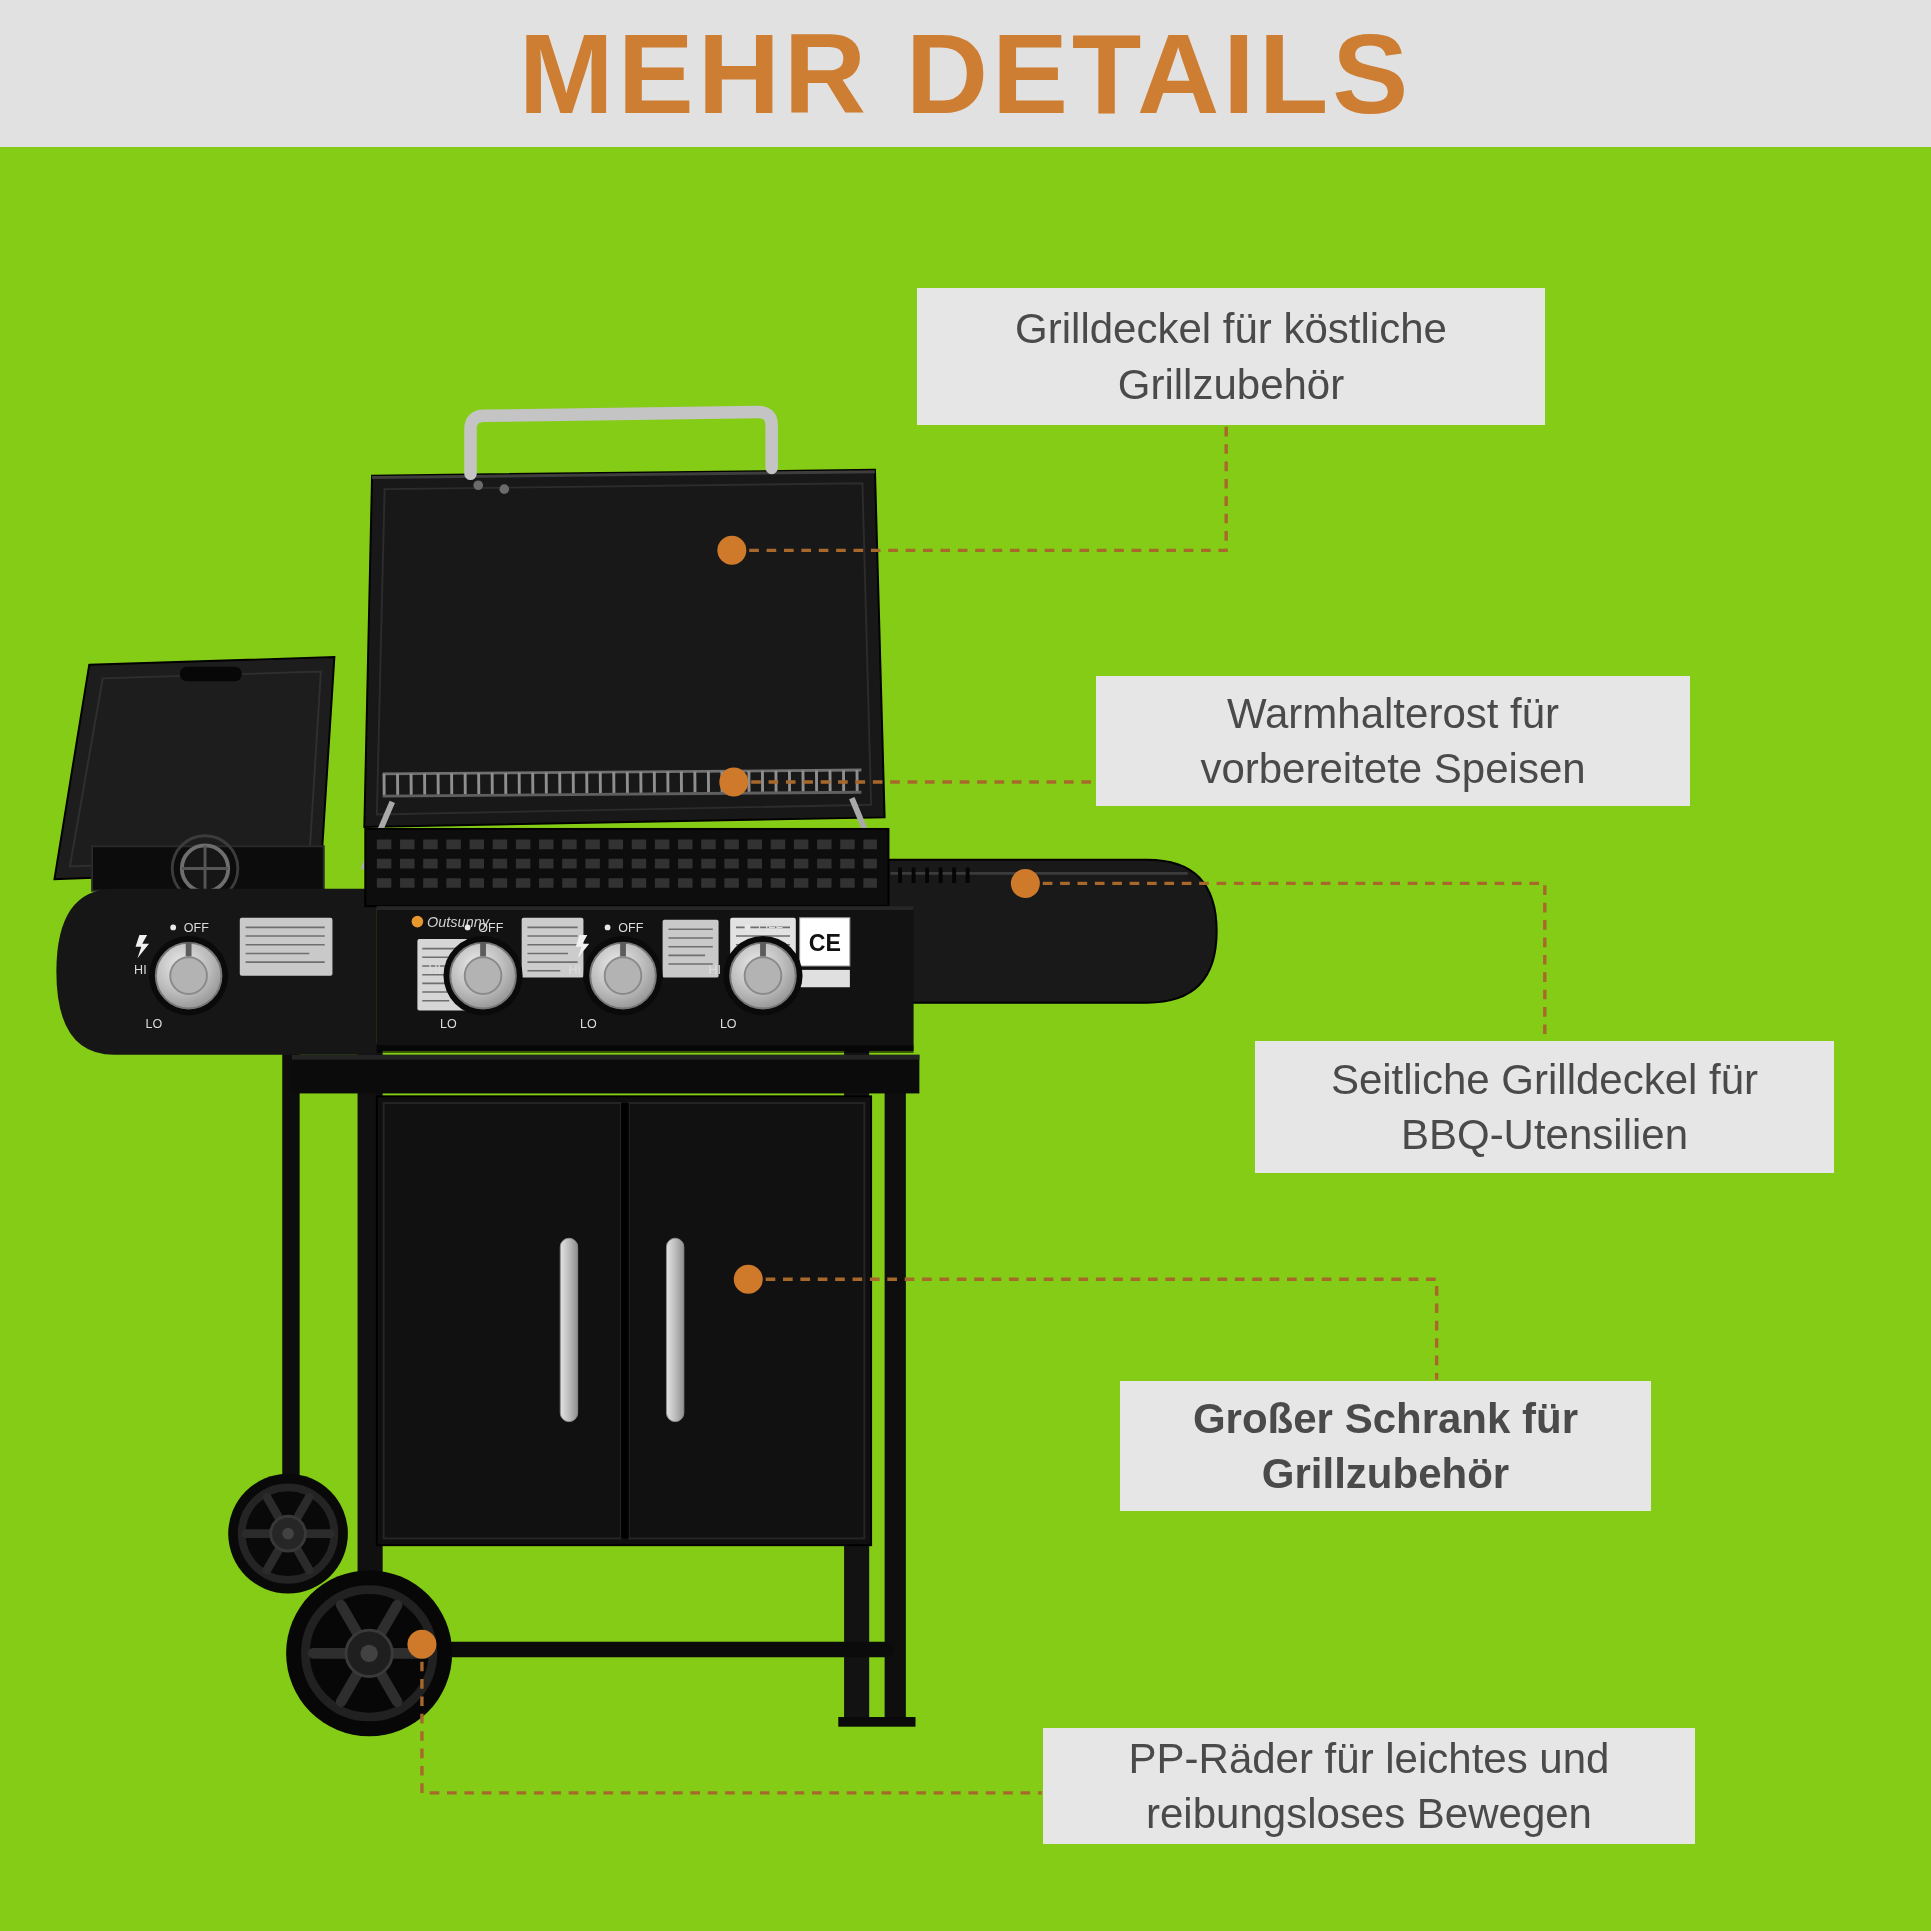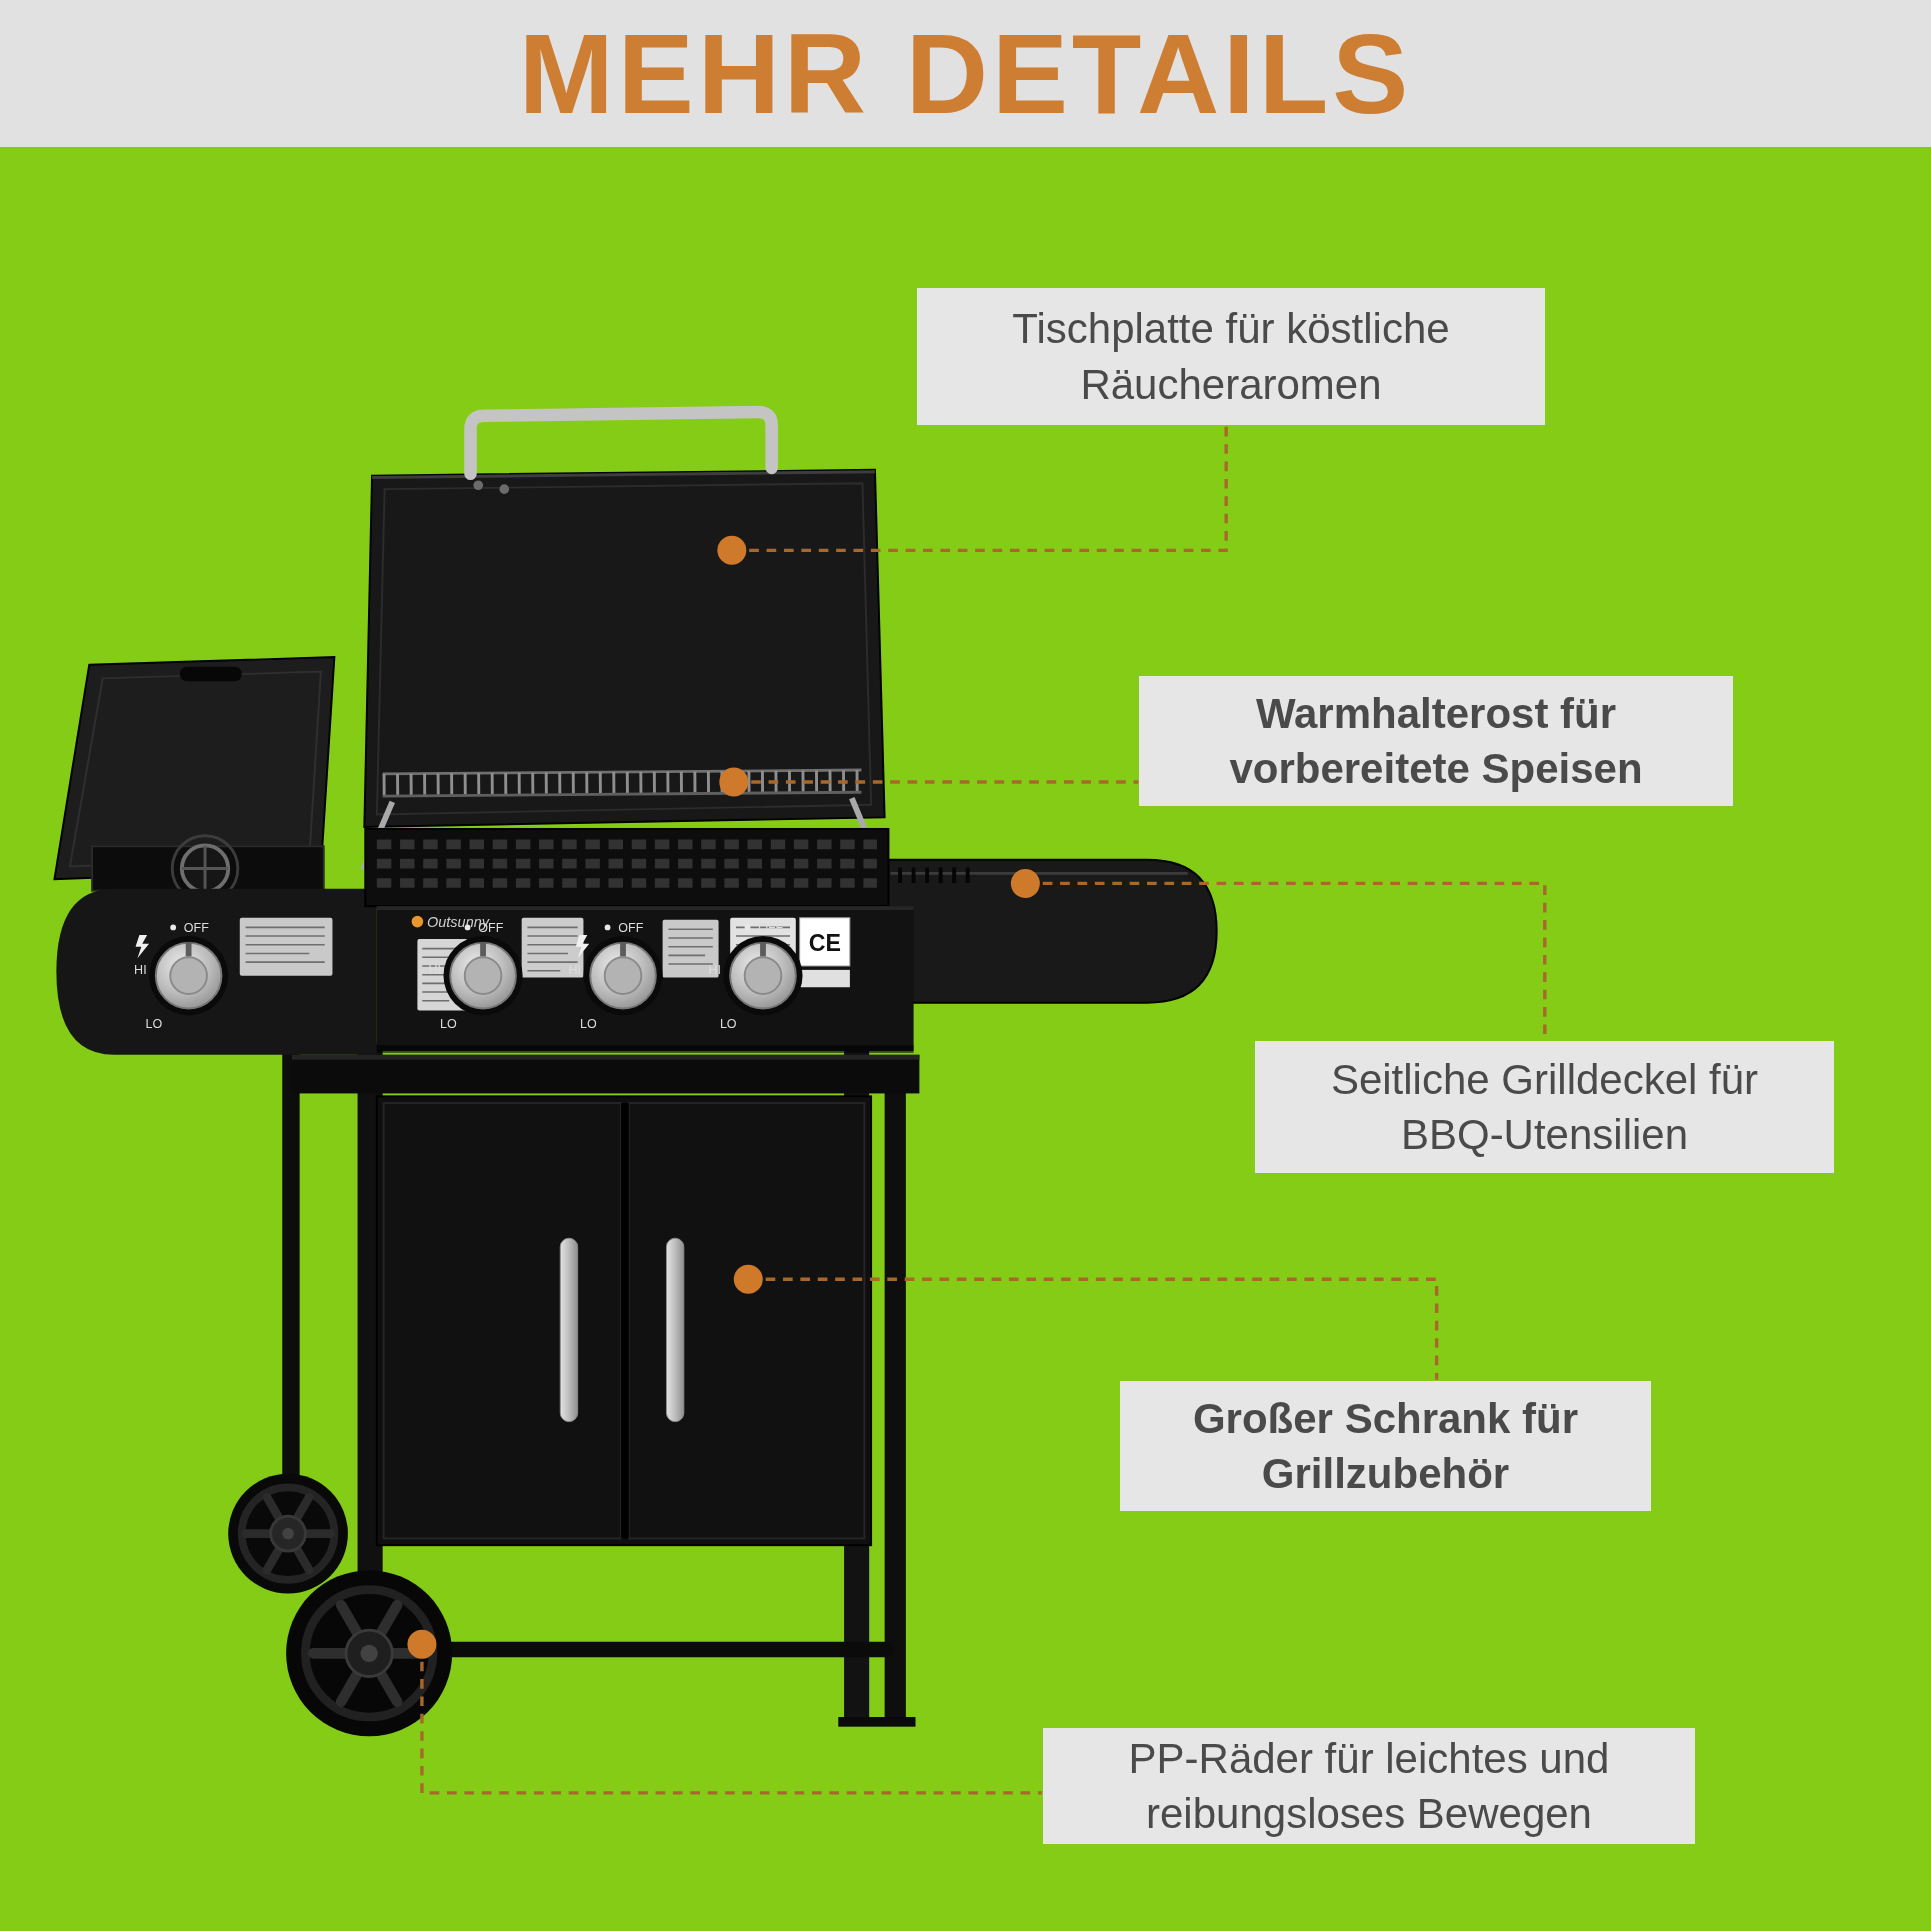--- a/index.html
+++ b/index.html
@@ -16,21 +16,21 @@
     margin:0;font-size:114px;font-weight:700;letter-spacing:3.9px;color:#ce7e33;
   }
   
   .callout{
     position:absolute;background:#e6e6e6;color:#4a4a4a;
     font-size:42px;line-height:1.32;text-align:center;
     display:flex;align-items:center;justify-content:center;
     padding:9.7px 23px;box-sizing:border-box;
   }
   #callout-lid         {left:917px; top:288px; width:628px; height:137px;}
-  #callout-warming-rack{left:1139px;top:676px; width:594px; height:130px;font-weight:bold;}
+  #callout-warming-rack{left:1096px;top:676px; width:594px; height:130px;}
   #callout-side-table  {left:1255px;top:1041px;width:579px; height:132px;}
   #callout-cabinet     {left:1120px;top:1381px;width:531px; height:130px;font-weight:bold;}
   #callout-wheels      {left:1043px;top:1728px;width:652px; height:116px;}
   
   .grill-svg{position:absolute;left:39px;top:348px;width:1197px;height:1487px;}
   .overlay-svg{position:absolute;left:0;top:0;width:1931px;height:1931px;pointer-events:none;}
   .conn{fill:none;stroke:#a8682c;stroke-width:3.5;stroke-dasharray:10 8;}
   .dot{fill:#cf7a2b;}
   .knob-t{fill:#dddddd;font-size:13px;text-anchor:middle;font-family:"Liberation Sans",sans-serif;}
   .ce-t{fill:#111111;font-size:24px;font-weight:bold;text-anchor:middle;font-family:"Liberation Sans",sans-serif;}
@@ -251,21 +251,21 @@
     <path class="conn" d="M775 1325 H1488 V1429"></path>
     <path class="conn" d="M437 1703 V1857 H1079"></path>
     <circle class="dot" cx="758" cy="570" r="15"></circle>
     <circle class="dot" cx="760" cy="810" r="15"></circle>
     <circle class="dot" cx="1062" cy="915" r="15"></circle>
     <circle class="dot" cx="775" cy="1325" r="15"></circle>
     <circle class="dot" cx="437" cy="1703" r="15"></circle>
   </svg>
 
   <div class="callout" id="callout-lid">
-    <span>Tischplatte für köstliche Räucheraromen</span>
+    <span>Grilldeckel für köstliche Grillzubehör</span>
   </div>
   <div class="callout" id="callout-warming-rack">
     <span>Warmhalterost für vorbereitete Speisen</span>
   </div>
   <div class="callout" id="callout-side-table">
     <span>Seitliche Grilldeckel für BBQ-Utensilien</span>
   </div>
   <div class="callout" id="callout-cabinet">
     <span>Großer Schrank für Grillzubehör</span>
   </div>

